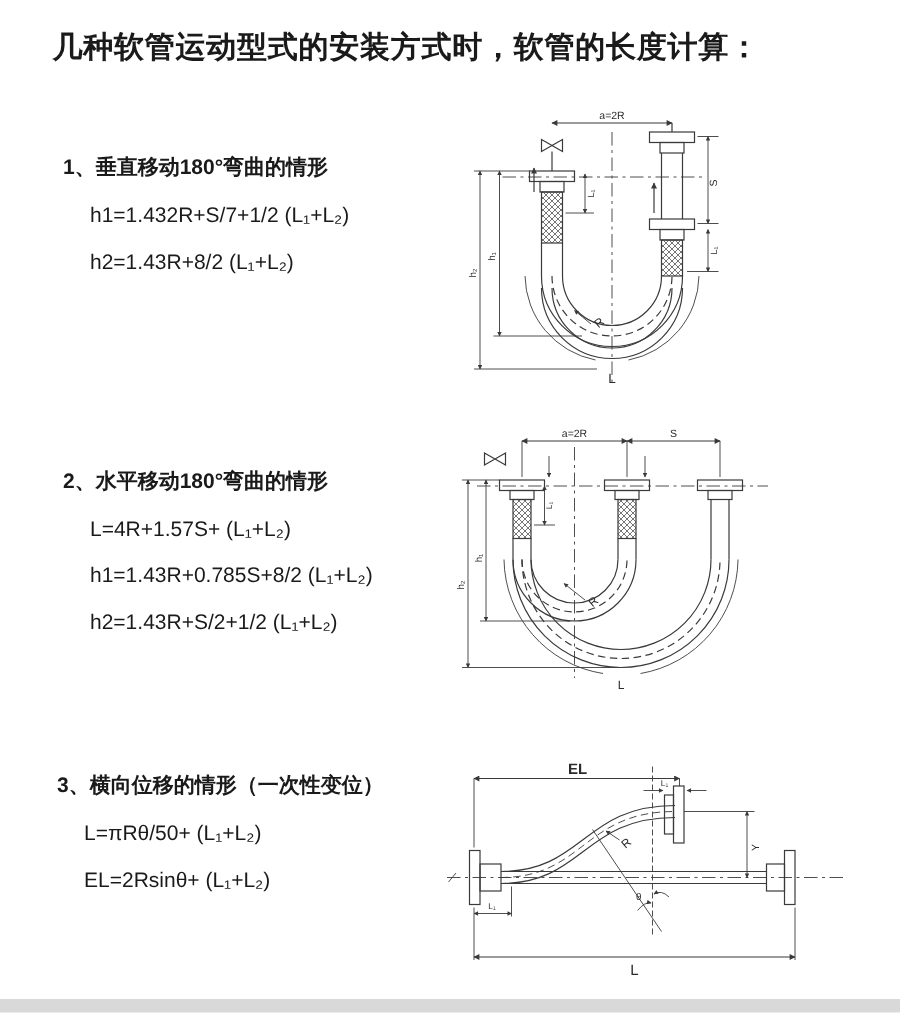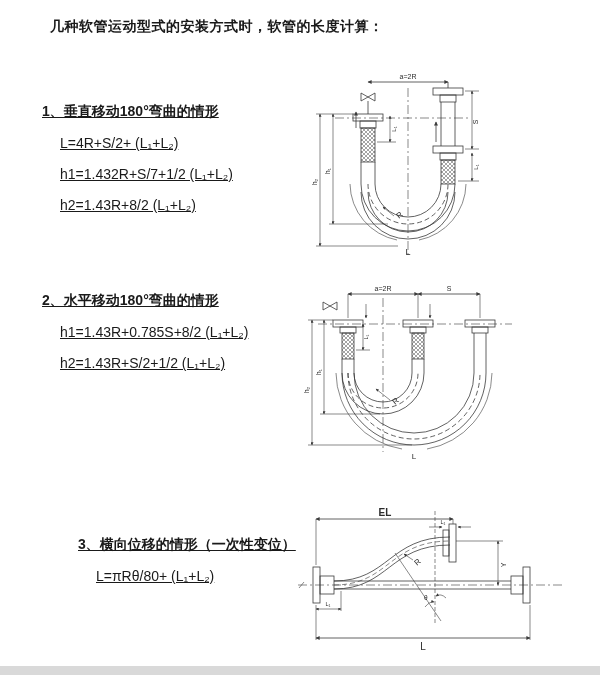--- a/index.html
+++ b/index.html
@@ -2,51 +2,52 @@
 <html><head>
 <meta charset="utf-8">
 <style>
   html,body{margin:0;padding:0;}
   body{
     width:600px;height:675px;position:relative;background:#ffffff;
     font-family:"Liberation Sans","DejaVu Sans",sans-serif;color:#1a1a1a;
     overflow:hidden;
   }
   .title{
-    position:absolute;left:50px;top:18px;font-size:14px;font-weight:600;
+    position:absolute;left:35px;top:18px;font-size:20px;font-weight:600;
     letter-spacing:0.5px;white-space:nowrap;
   }
-  .section{position:absolute;text-decoration:underline;}
+  .section{position:absolute;}
   .heading{font-size:14px;font-weight:600;margin:0 0 14px 0;white-space:nowrap;}
   .formula{font-size:14px;line-height:16px;margin:0 0 15px 18px;white-space:nowrap;}
   .diagram{position:absolute;}
   svg text{font-family:"Liberation Sans","DejaVu Sans",sans-serif;fill:#2b2b2b;stroke:none;}
   .bottom-edge{position:absolute;left:0;top:666px;width:600px;height:9px;background:#d9d9d9;}
 </style>
 </head>
 <body>
 
 <div class="title">几种软管运动型式的安装方式时，软管的长度计算：</div>
 
 <div class="section" style="left:42px;top:103px;">
   <div class="heading">1、垂直移动180°弯曲的情形</div>
-  <div class="formula">L=4R+S/2+ (L₁+L₂)</div>
   <div class="formula">h1=1.432R+S/7+1/2 (L₁+L₂)</div>
   <div class="formula">h2=1.43R+8/2 (L₁+L₂)</div>
 </div>
 
-<div class="section" style="left:42px;top:292px;">
+<div class="section" style="left:42px;top:312px;">
   <div class="heading">2、水平移动180°弯曲的情形</div>
+  <div class="formula">L=4R+1.57S+ (L₁+L₂)</div>
   <div class="formula">h1=1.43R+0.785S+8/2 (L₁+L₂)</div>
   <div class="formula">h2=1.43R+S/2+1/2 (L₁+L₂)</div>
 </div>
 
-<div class="section" style="left:38px;top:536px;margin-left:40px;">
+<div class="section" style="left:38px;top:515px;">
   <div class="heading">3、横向位移的情形（一次性变位）</div>
-  <div class="formula">L=πRθ/80+ (L₁+L₂)</div>
+  <div class="formula">L=πRθ/50+ (L₁+L₂)</div>
+  <div class="formula">EL=2Rsinθ+ (L₁+L₂)</div>
 </div>
 
 <svg class="diagram" style="left:300px;top:66px;" width="235" height="195" viewBox="0 0 235 195">
   <defs>
     <marker id="d1a" viewBox="0 0 10 10" refX="9" refY="5" markerWidth="8" markerHeight="5" orient="auto-start-reverse">
       <path d="M0,0 L10,5 L0,10 z" fill="#3a3a3a"></path>
     </marker>
     <pattern id="d1h" width="4" height="4" patternUnits="userSpaceOnUse">
       <path d="M0,4 L4,0 M0,0 L4,4" stroke="#666" stroke-width="0.6"></path>
     </pattern>

